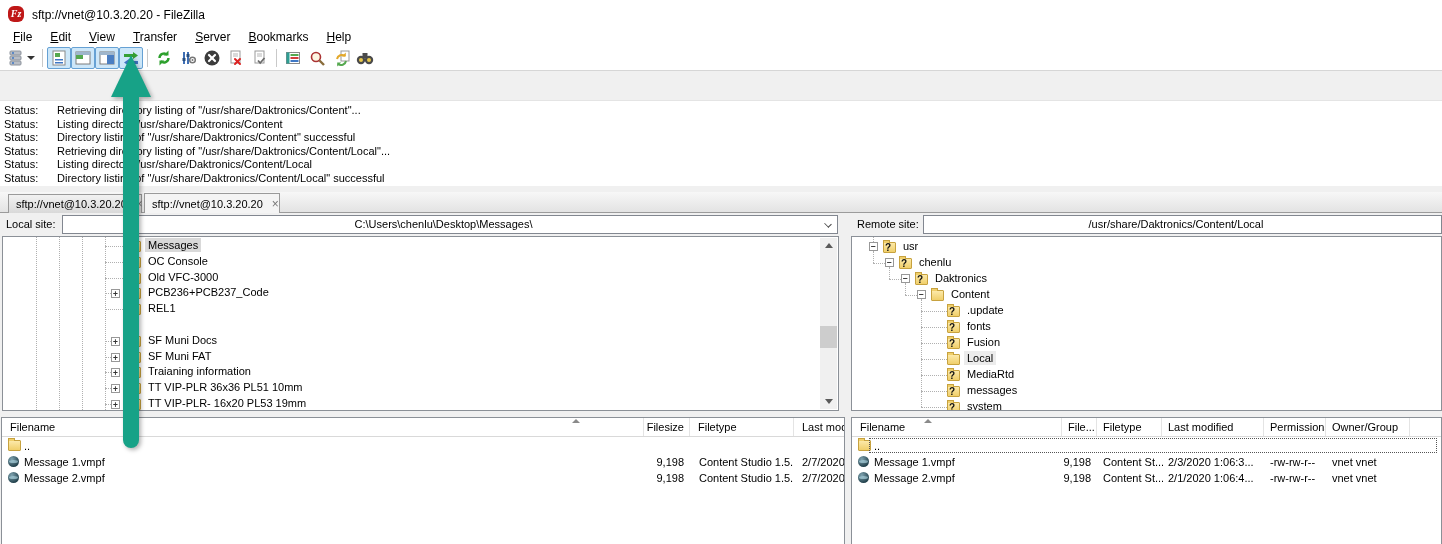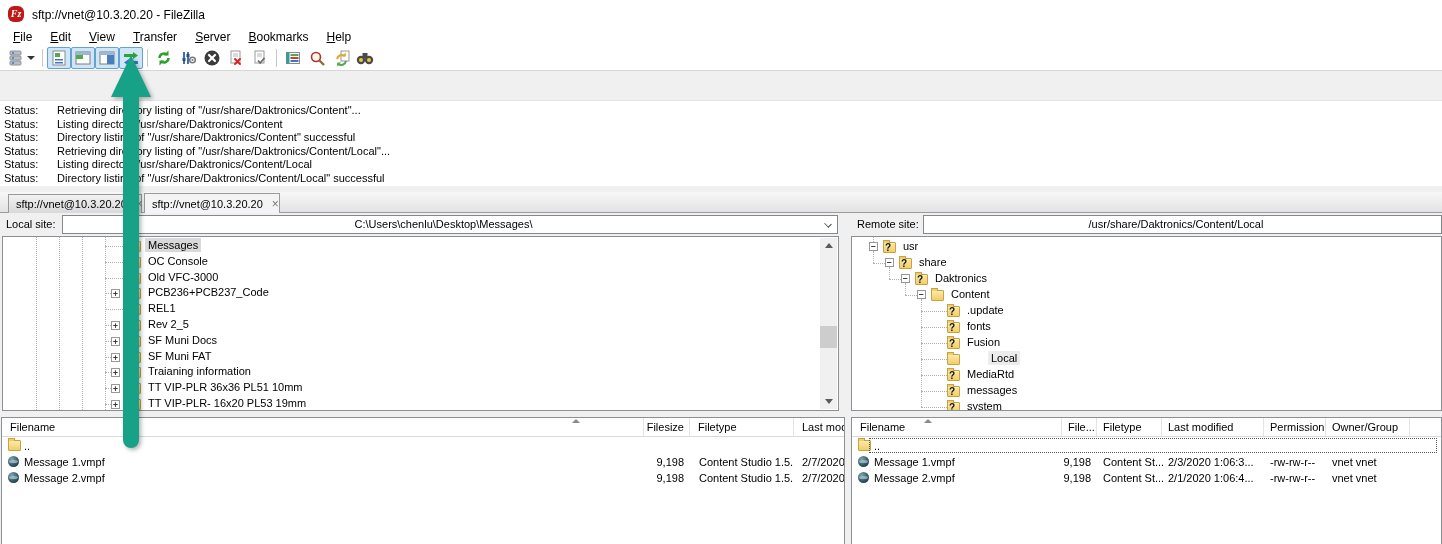--- a/index.html
+++ b/index.html
@@ -68,21 +68,21 @@
   .trow{position:absolute;left:0;width:100%;height:16px;}
   .exp{position:absolute;width:9px;height:9px;border:1px solid #989898;background:#fff;color:#333;
     font:bold 8px/7px "DejaVu Sans Mono",monospace;text-align:center;}
   .exp.plus::after{content:"+";}
   .exp.minus::after{content:"\2212";}
   .folder{position:absolute;width:13px;height:11px;background:linear-gradient(#fce9a9,#f0cf6a);border:1px solid #c7a23f;border-radius:1px;}
   .folder::before{content:"";position:absolute;top:-3px;left:-1px;width:5px;height:2px;background:#f0cf6a;border:1px solid #c7a23f;border-bottom:none;}
   .qm{position:absolute;left:1px;top:-1px;font:bold 10px/11px "Liberation Sans",sans-serif;color:#111;}
   .tlabel{position:absolute;padding:1px 3px;white-space:nowrap;}
   .tlabel.sel{background:#d9d9d9;}
-  .tlabel.sel-light{background:#ececec;margin-left:24px;}
+  .tlabel.sel-light{background:#ececec;}
   
   .vscroll{position:absolute;right:1px;top:1px;bottom:1px;width:17px;background:#f0f0f0;}
   .sb-btn{position:absolute;left:0;width:17px;height:15px;color:#555;text-align:center;}
   .sb-btn .tri{display:inline-block;width:0;height:0;border-left:4px solid transparent;border-right:4px solid transparent;margin-top:5px;}
   .sb-up .tri{border-bottom:5px solid #5a5a5a;}
   .sb-down{bottom:0;}
   .sb-down .tri{border-top:5px solid #5a5a5a;}
   .sb-thumb{position:absolute;left:0;width:17px;background:#cdcdcd;}
   
   .hcell{position:absolute;top:0;height:18px;line-height:18px;border-right:1px solid #e4e4e4;white-space:nowrap;overflow:hidden;}
@@ -374,26 +374,20 @@
       <div class="trow" style="top:48.4px">
           <span class="doth" style="left:102px;top:8px;width:8px"></span>
           <span class="exp plus" style="left:108px;top:4px"></span>
           <span class="folder" style="left:125px;top:3px"></span>
           <span class="tlabel" style="left:142px">PCB236+PCB237_Code</span>
         </div>
       <div class="trow" style="top:64.2px">
           <span class="doth" style="left:102px;top:8px;width:22px"></span>
           <span class="folder" style="left:125px;top:3px"></span>
           <span class="tlabel" style="left:142px">REL1</span>
-        </div>
-      <div class="trow" style="top:80px">
-          <span class="doth" style="left:102px;top:8px;width:8px"></span>
-          <span class="exp plus" style="left:108px;top:4px"></span>
-          <span class="folder" style="left:125px;top:3px"></span>
-          <span class="tlabel" style="left:142px">Rev 2_5</span>
         </div>
       <div class="trow" style="top:95.8px">
           <span class="doth" style="left:102px;top:8px;width:8px"></span>
           <span class="exp plus" style="left:108px;top:4px"></span>
           <span class="folder" style="left:125px;top:3px"></span>
           <span class="tlabel" style="left:142px">SF Muni Docs</span>
         </div>
       <div class="trow" style="top:111.6px">
           <span class="doth" style="left:102px;top:8px;width:8px"></span>
           <span class="exp plus" style="left:108px;top:4px"></span>
@@ -489,21 +483,21 @@
           <span class="folder" style="left:31px;top:3px">
             <i class="qm">?</i>
           </span>
           <span class="tlabel" style="left:48px">usr</span>
         </div>
       <div class="trow" style="top:18px">
           <span class="exp minus" style="left:33px;top:3px"></span>
           <span class="folder" style="left:47px;top:3px">
             <i class="qm">?</i>
           </span>
-          <span class="tlabel" style="left:64px">share</span>
+          <span class="tlabel" style="left:64px">chenlu</span>
         </div>
       <div class="trow" style="top:34px">
           <span class="exp minus" style="left:49px;top:3px"></span>
           <span class="folder" style="left:63px;top:3px">
             <i class="qm">?</i>
           </span>
           <span class="tlabel" style="left:80px">Daktronics</span>
         </div>
       <div class="trow" style="top:50px">
           <span class="exp minus" style="left:65px;top:3px"></span>

